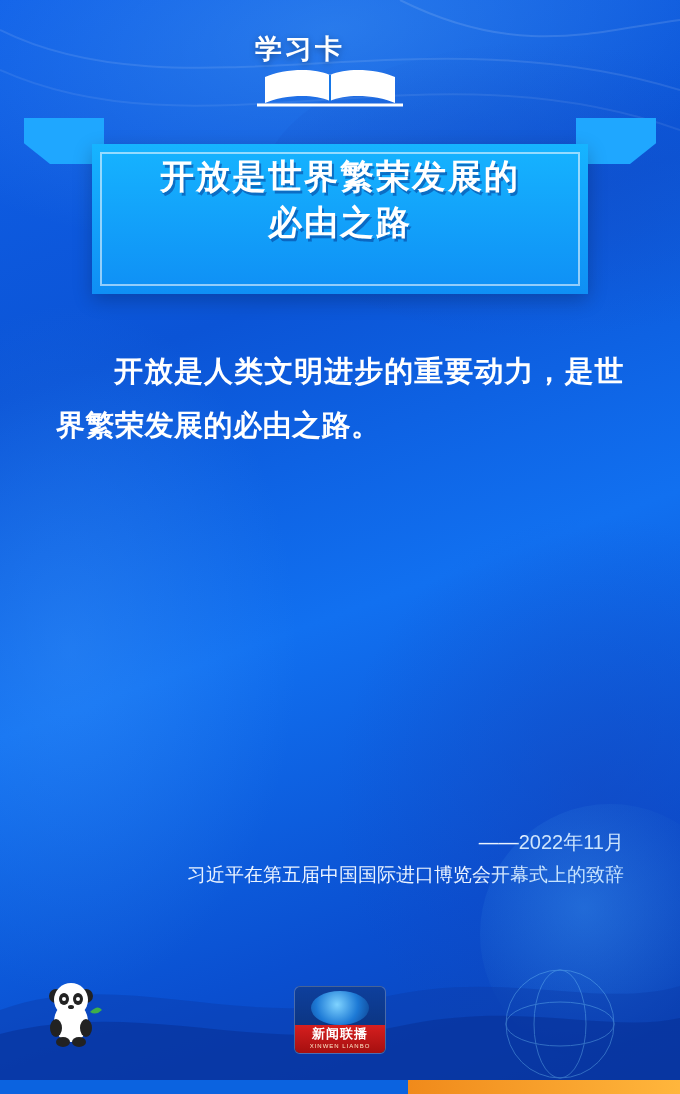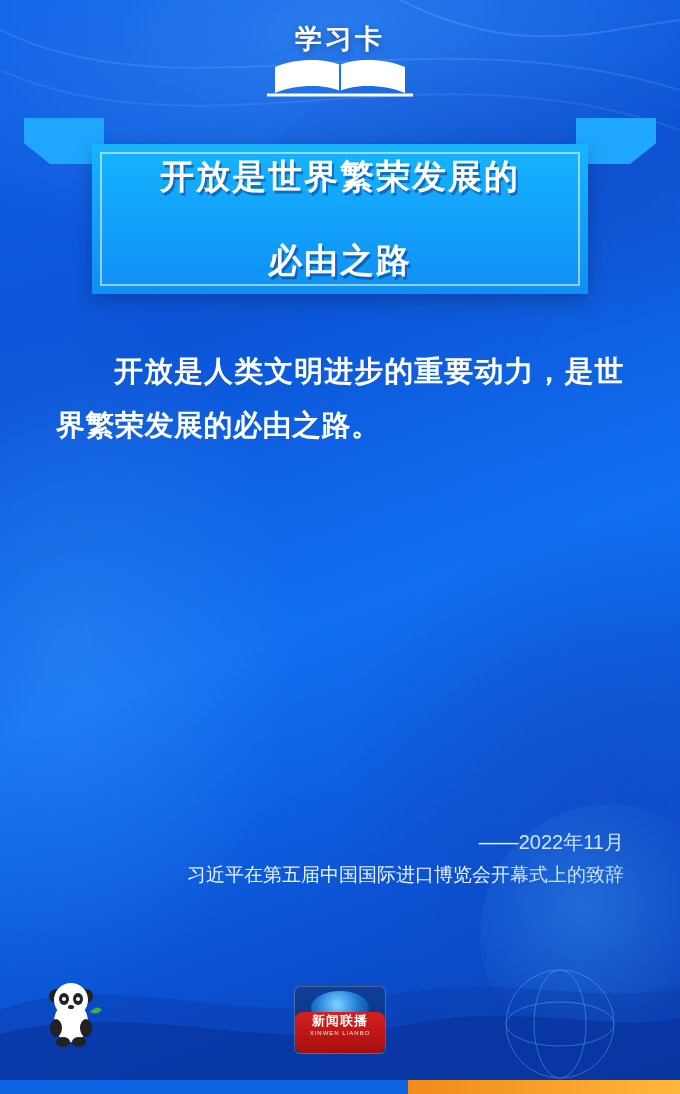--- a/index.html
+++ b/index.html
@@ -61,23 +61,23 @@
   }
   
   .header {
     position: relative;
     height: 118px;
   }
   .logo {
     position: absolute;
     left: 50%;
     transform: translateX(-50%);
-    top: 26px;
+    top: 36px;
     width: 170px;
-    text-align: center;
+    text-align: left;
   }
   .logo-text {
     color: #ffffff;
     font-size: 27px;
     font-weight: bold;
     letter-spacing: 3px;
     line-height: 1;
     text-shadow: 0 2px 6px rgba(0,0,0,0.35);
   }
   .logo-book {
@@ -117,21 +117,21 @@
   }
   .ribbon-inner {
     position: absolute;
     top: 8px;
     left: 8px;
     right: 8px;
     bottom: 8px;
     border: 2px solid rgba(255,255,255,0.55);
     display: flex;
     align-items: center;
-    justify-content: space-between;
+    justify-content: flex-start;
     flex-direction: column;
   }
   .title-line {
     color: #ffffff;
     font-size: 34px;
     font-weight: bold;
     letter-spacing: 2px;
     line-height: 1.35;
     text-align: center;
     text-shadow: 2px 3px 0 rgba(6,60,150,0.55);
@@ -218,24 +218,23 @@
     width: 58px;
     height: 34px;
     border-radius: 50%;
     background: radial-gradient(circle at 45% 40%, #7fd3ff 0%, #1d7ad6 55%, #0c3f8e 100%);
   }
   .badge-bar {
     position: absolute;
     bottom: 0;
     left: 0;
     right: 0;
-    height: 41px;
+    height: 28px;
     background: linear-gradient(180deg, #d61f1f 0%, #a50f0f 100%);
     text-align: center;
-    border-radius: 8px;
   }
   .badge-cn {
     color: #ffffff;
     font-size: 13px;
     font-weight: bold;
     letter-spacing: 1px;
     line-height: 16px;
     padding-top: 1px;
   }
   .badge-en {

